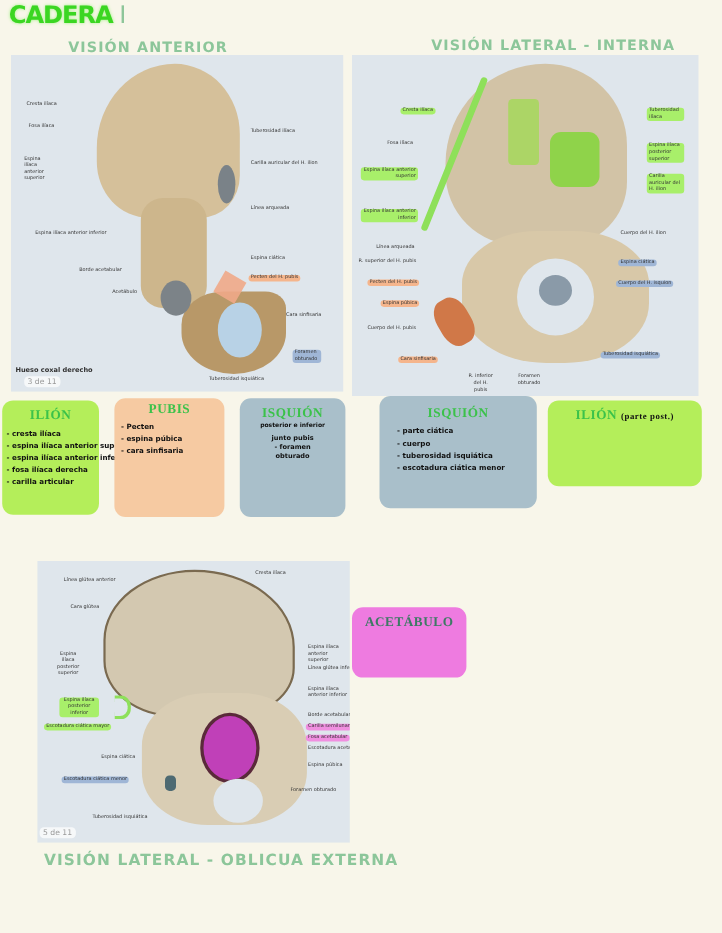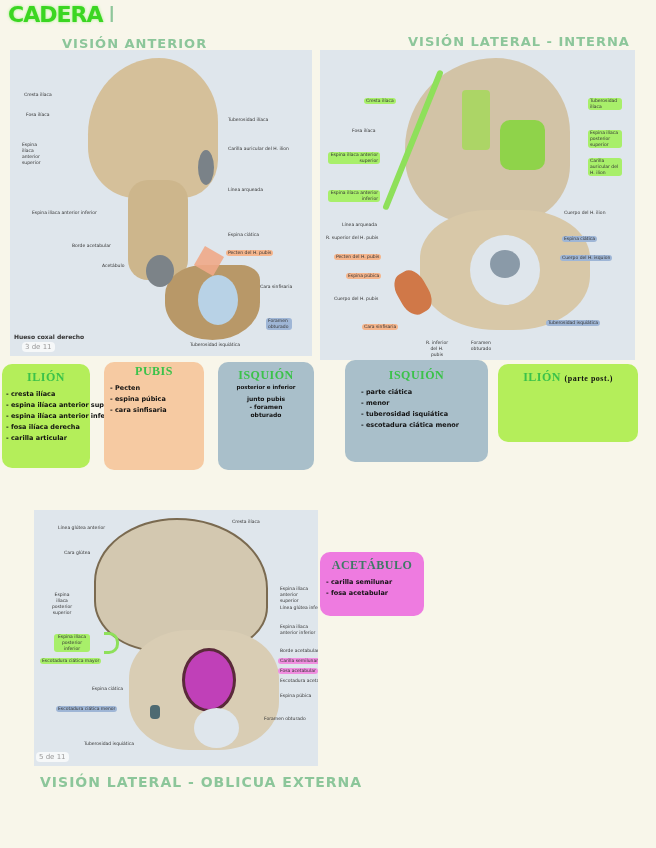--- a/index.html
+++ b/index.html
@@ -23,21 +23,21 @@
   .card .note{font-size:6px;font-weight:bold;color:#111;text-align:center;line-height:8px;}
 </style>
 </head>
 <body>
 
 <div class="abs title">
   <span>CADERA</span><span class="roman">I</span>
 </div>
 
 <div class="abs subhead" style="left:62px;top:36px;">VISIÓN ANTERIOR</div>
-<div class="abs subhead" style="left:408px;top:34px;text-align:center;">VISIÓN LATERAL - INTERNA</div>
+<div class="abs subhead" style="left:392px;top:34px;text-align:center;">VISIÓN LATERAL - INTERNA</div>
 
 <div class="abs photo" style="left:10px;top:50px;width:302px;height:306px;">
   <div class="bone" style="left:78px;top:8px;width:130px;height:140px;border-radius:60% 50% 30% 40%;background:#d5c09a;"></div>
   <div class="bone" style="left:118px;top:130px;width:60px;height:100px;border-radius:20px;background:#cdb68c;"></div>
   <div class="bone" style="left:155px;top:215px;width:95px;height:75px;border-radius:40% 20% 50% 50%;background:#b89868;"></div>
   <div class="abs" style="left:188px;top:225px;width:40px;height:50px;border-radius:50%;background:#b8d2e6;"></div>
   <div class="abs" style="left:188px;top:100px;width:16px;height:35px;border-radius:50%;background:#7a8288;"></div>
   <div class="abs" style="left:188px;top:200px;width:22px;height:22px;transform:rotate(30deg);background:#f0a888;opacity:.9;"></div>
   <div class="abs" style="left:136px;top:205px;width:28px;height:32px;border-radius:50%;background:#7c8388;"></div>
 
@@ -119,21 +119,21 @@
   <div class="note" style="font-size:5.5px;">posterior e inferior</div>
   <div class="note" style="margin-top:4px;">junto pubis</div>
   <div class="note">- foramen</div>
   <div class="note">obturado</div>
 </div>
 
 <div class="card" style="left:345px;top:360px;width:143px;height:102px;background:#a9bfca;">
   <h3 style="margin-top:8px;">ISQUIÓN</h3>
   <ul style="padding-left:16px;">
     <li>- parte ciática</li>
-    <li>- menor</li>
+    <li>- cuerpo</li>
     <li>- tuberosidad isquiática</li>
     <li>- escotadura ciática menor</li>
   </ul>
 </div>
 
 <div class="card" style="left:498px;top:364px;width:140px;height:78px;background:#b4ee5a;">
   <h3 style="margin-top:6px;"><span>ILIÓN</span> <span style="color:#111;font-size:8px;">(parte post.)</span></h3>
 </div>
 
 <div class="abs photo" style="left:34px;top:510px;width:284px;height:256px;">
@@ -162,19 +162,15 @@
   <div class="lbl hl-p" style="left:244px;top:158px;">Fosa acetabular</div>
   <div class="lbl" style="left:246px;top:168px;">Escotadura acetabular</div>
   <div class="lbl" style="left:246px;top:183px;">Espina púbica</div>
   <div class="lbl" style="left:230px;top:206px;">Foramen obturado</div>
 
   <div class="page-badge" style="left:2px;top:242px;">5 de 11</div>
 </div>
 
 <div class="card" style="left:320px;top:552px;width:104px;height:64px;background:#ee7be0;">
   <h3 style="margin-top:6px;color:#3d7a64;">ACETÁBULO</h3>
-  <ul style="padding-left:6px;">
-    <li>- carilla semilunar</li>
-    <li>- fosa acetabular</li>
-  </ul>
 </div>
 
 <div class="abs subhead" style="left:40px;top:774px;font-size:14px;">VISIÓN LATERAL - OBLICUA EXTERNA</div>
 
 </body></html>

